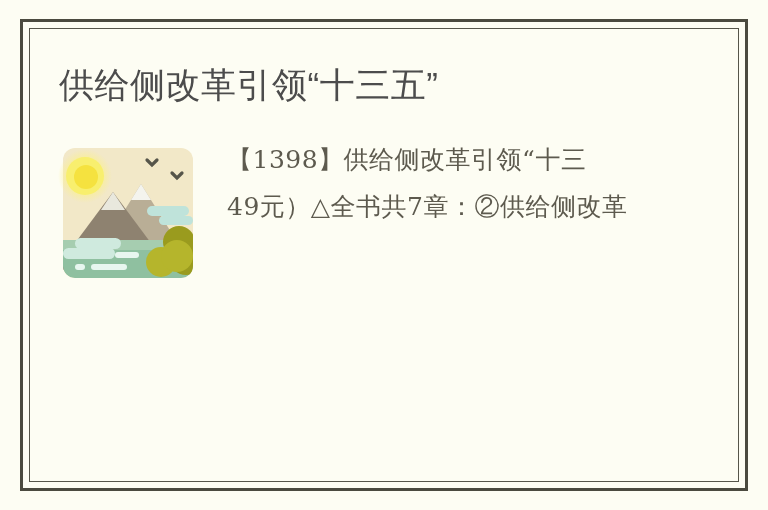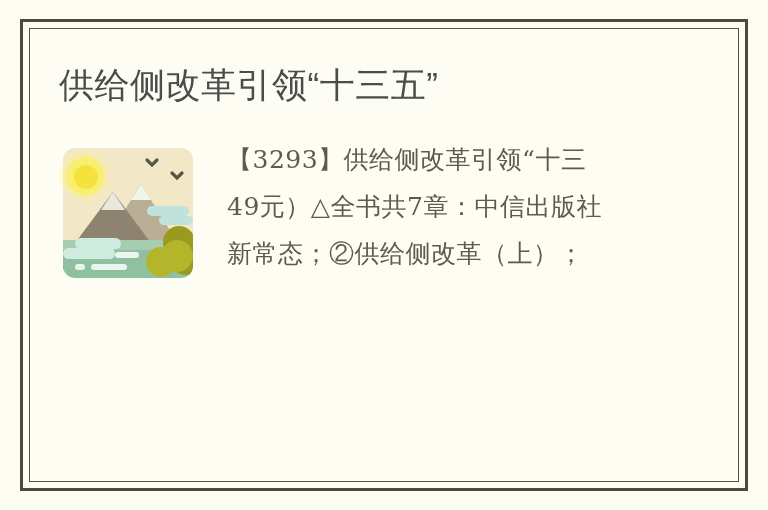--- a/index.html
+++ b/index.html
@@ -140,20 +140,19 @@
 
             <g fill="none" stroke="#56554a" stroke-width="3.2" stroke-linecap="round">
               <path d="M92 20 l5 5 l5 -5"></path>
               <path d="M117 33 l5 5 l5 -5"></path>
             </g>
           </g>
         </svg>
       </div>
 
       <div class="body-text">
-        <span class="ln">【3293】供给侧改革引领“十三</span>
-        <span class="ln">49元）△全书共7章：中信出版社</span>
-        <span class="ln">新常态；②供给侧改革（上）；</span>
+        <span class="ln">【1398】供给侧改革引领“十三</span>
+        <span class="ln">49元）△全书共7章：②供给侧改革</span>
       </div>
 
     </div>
   </div>
 </div>
 
 </body></html>

